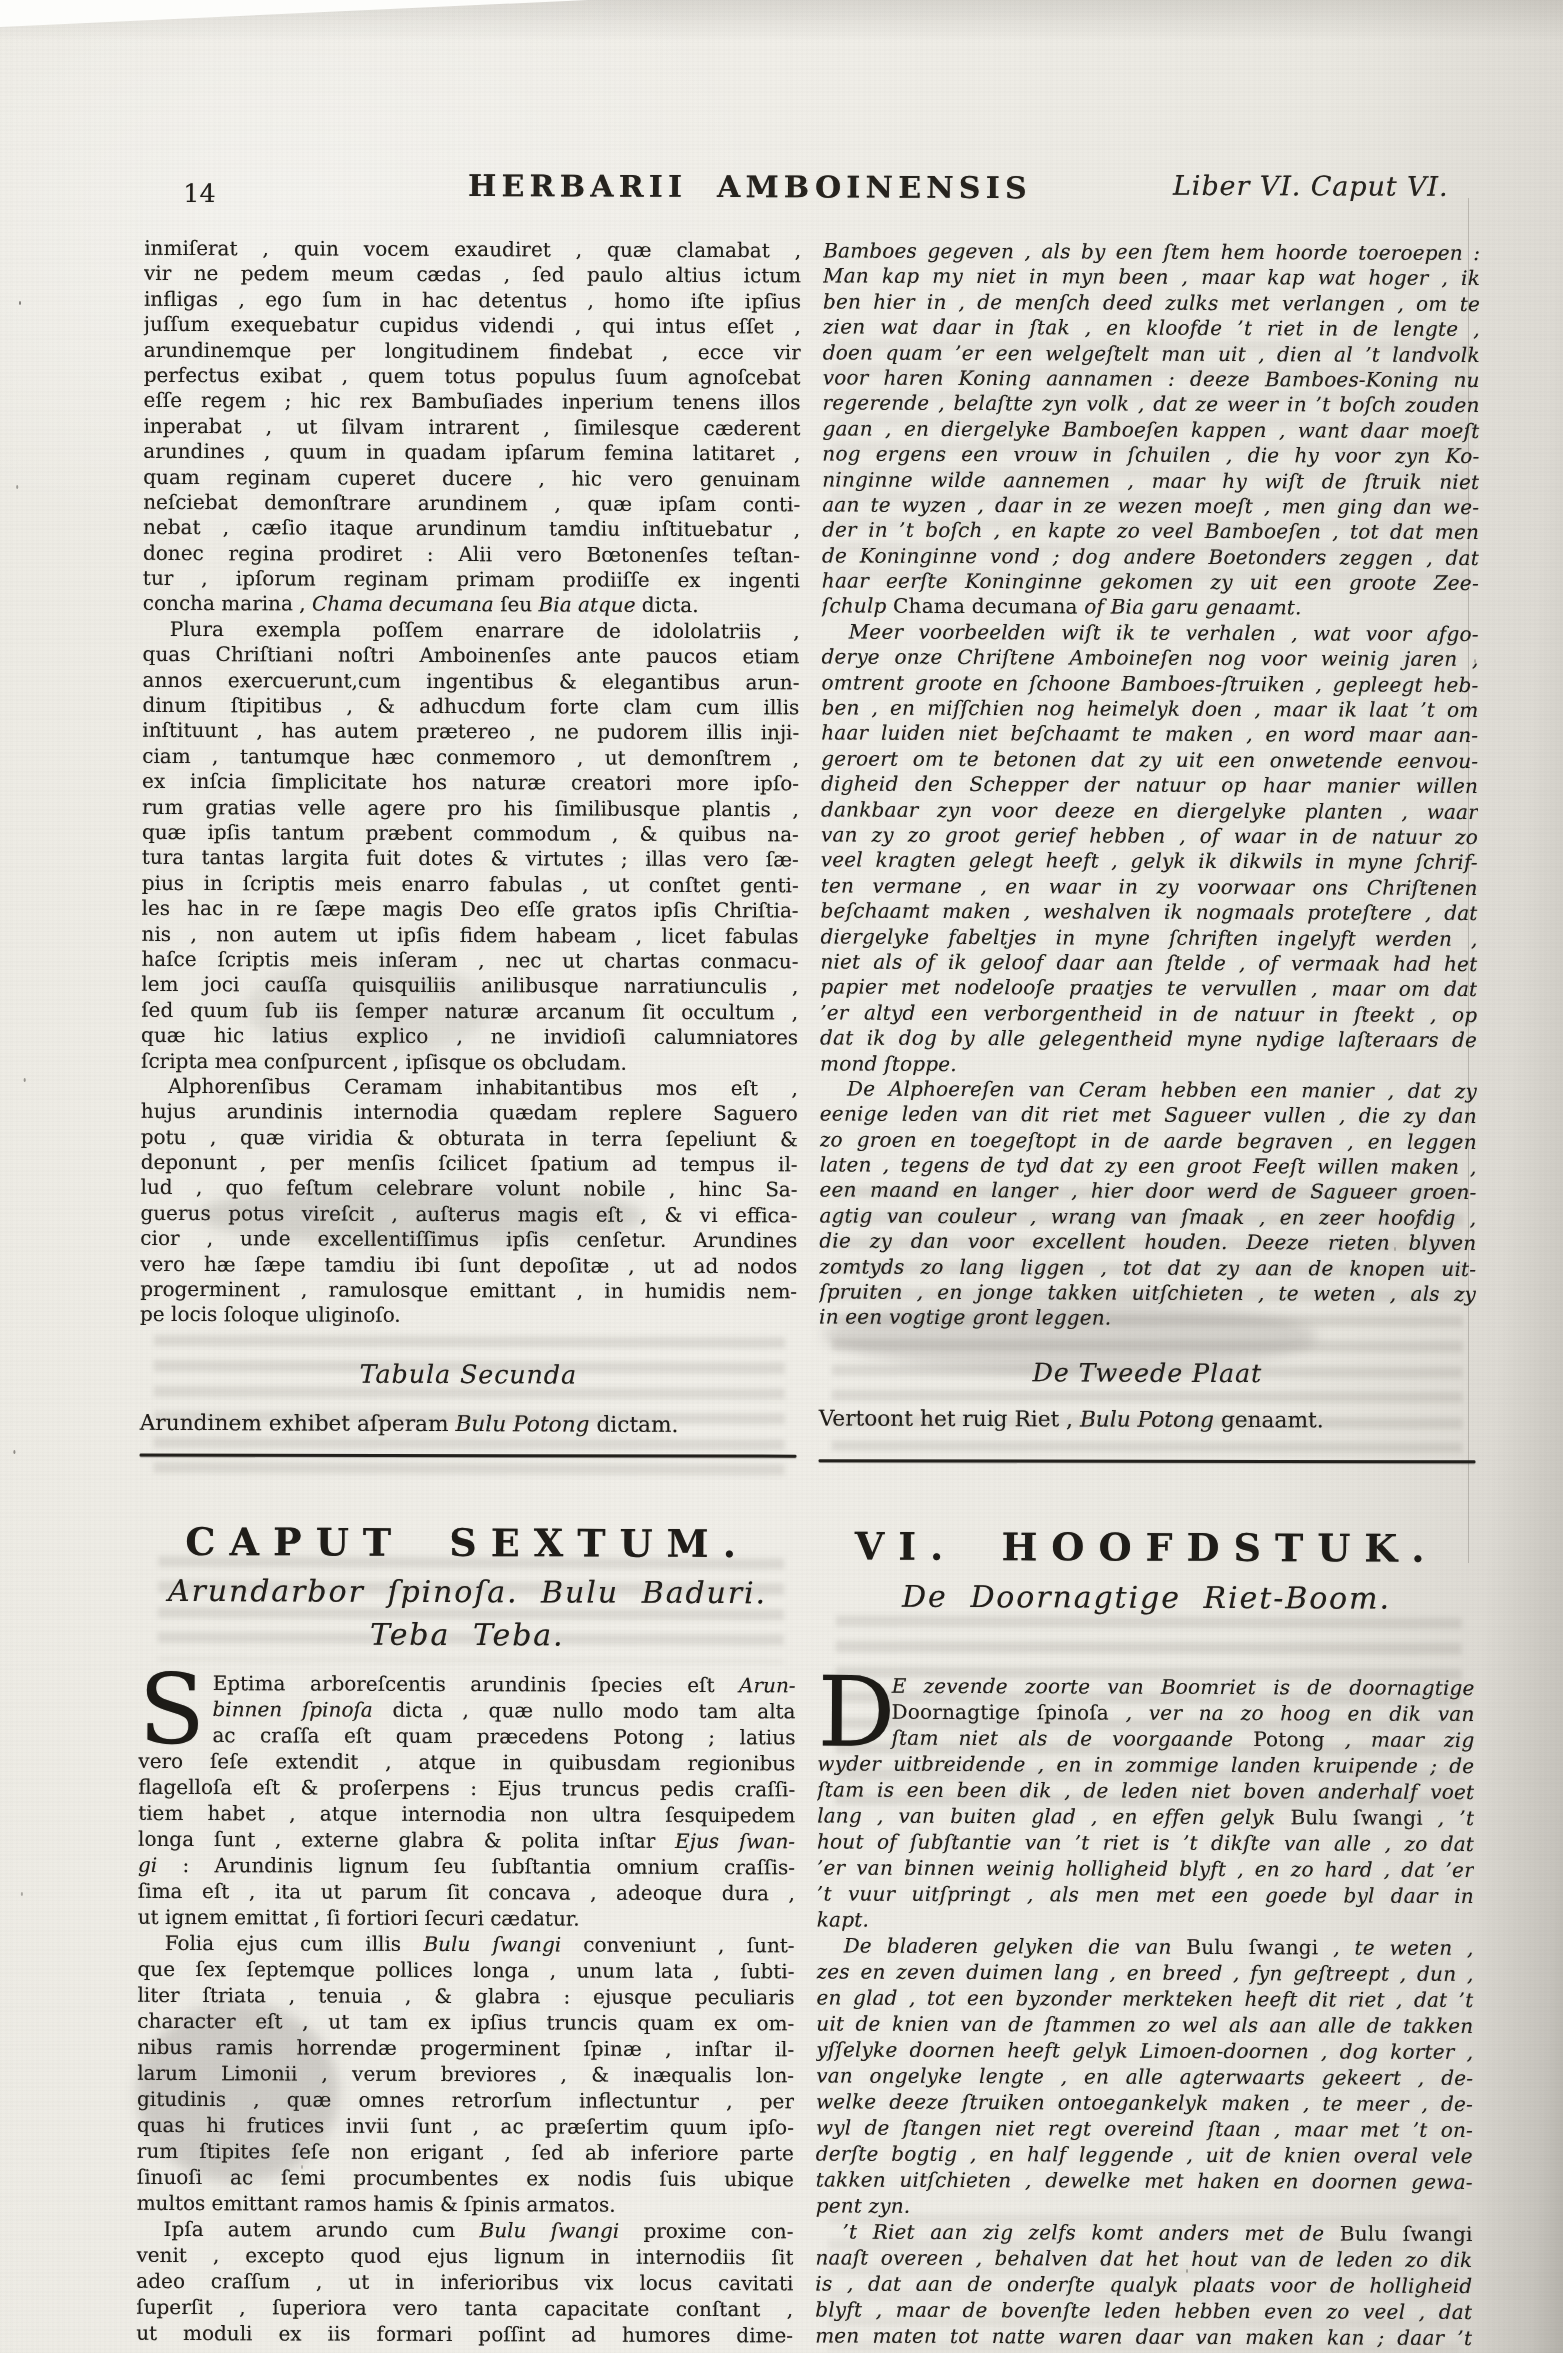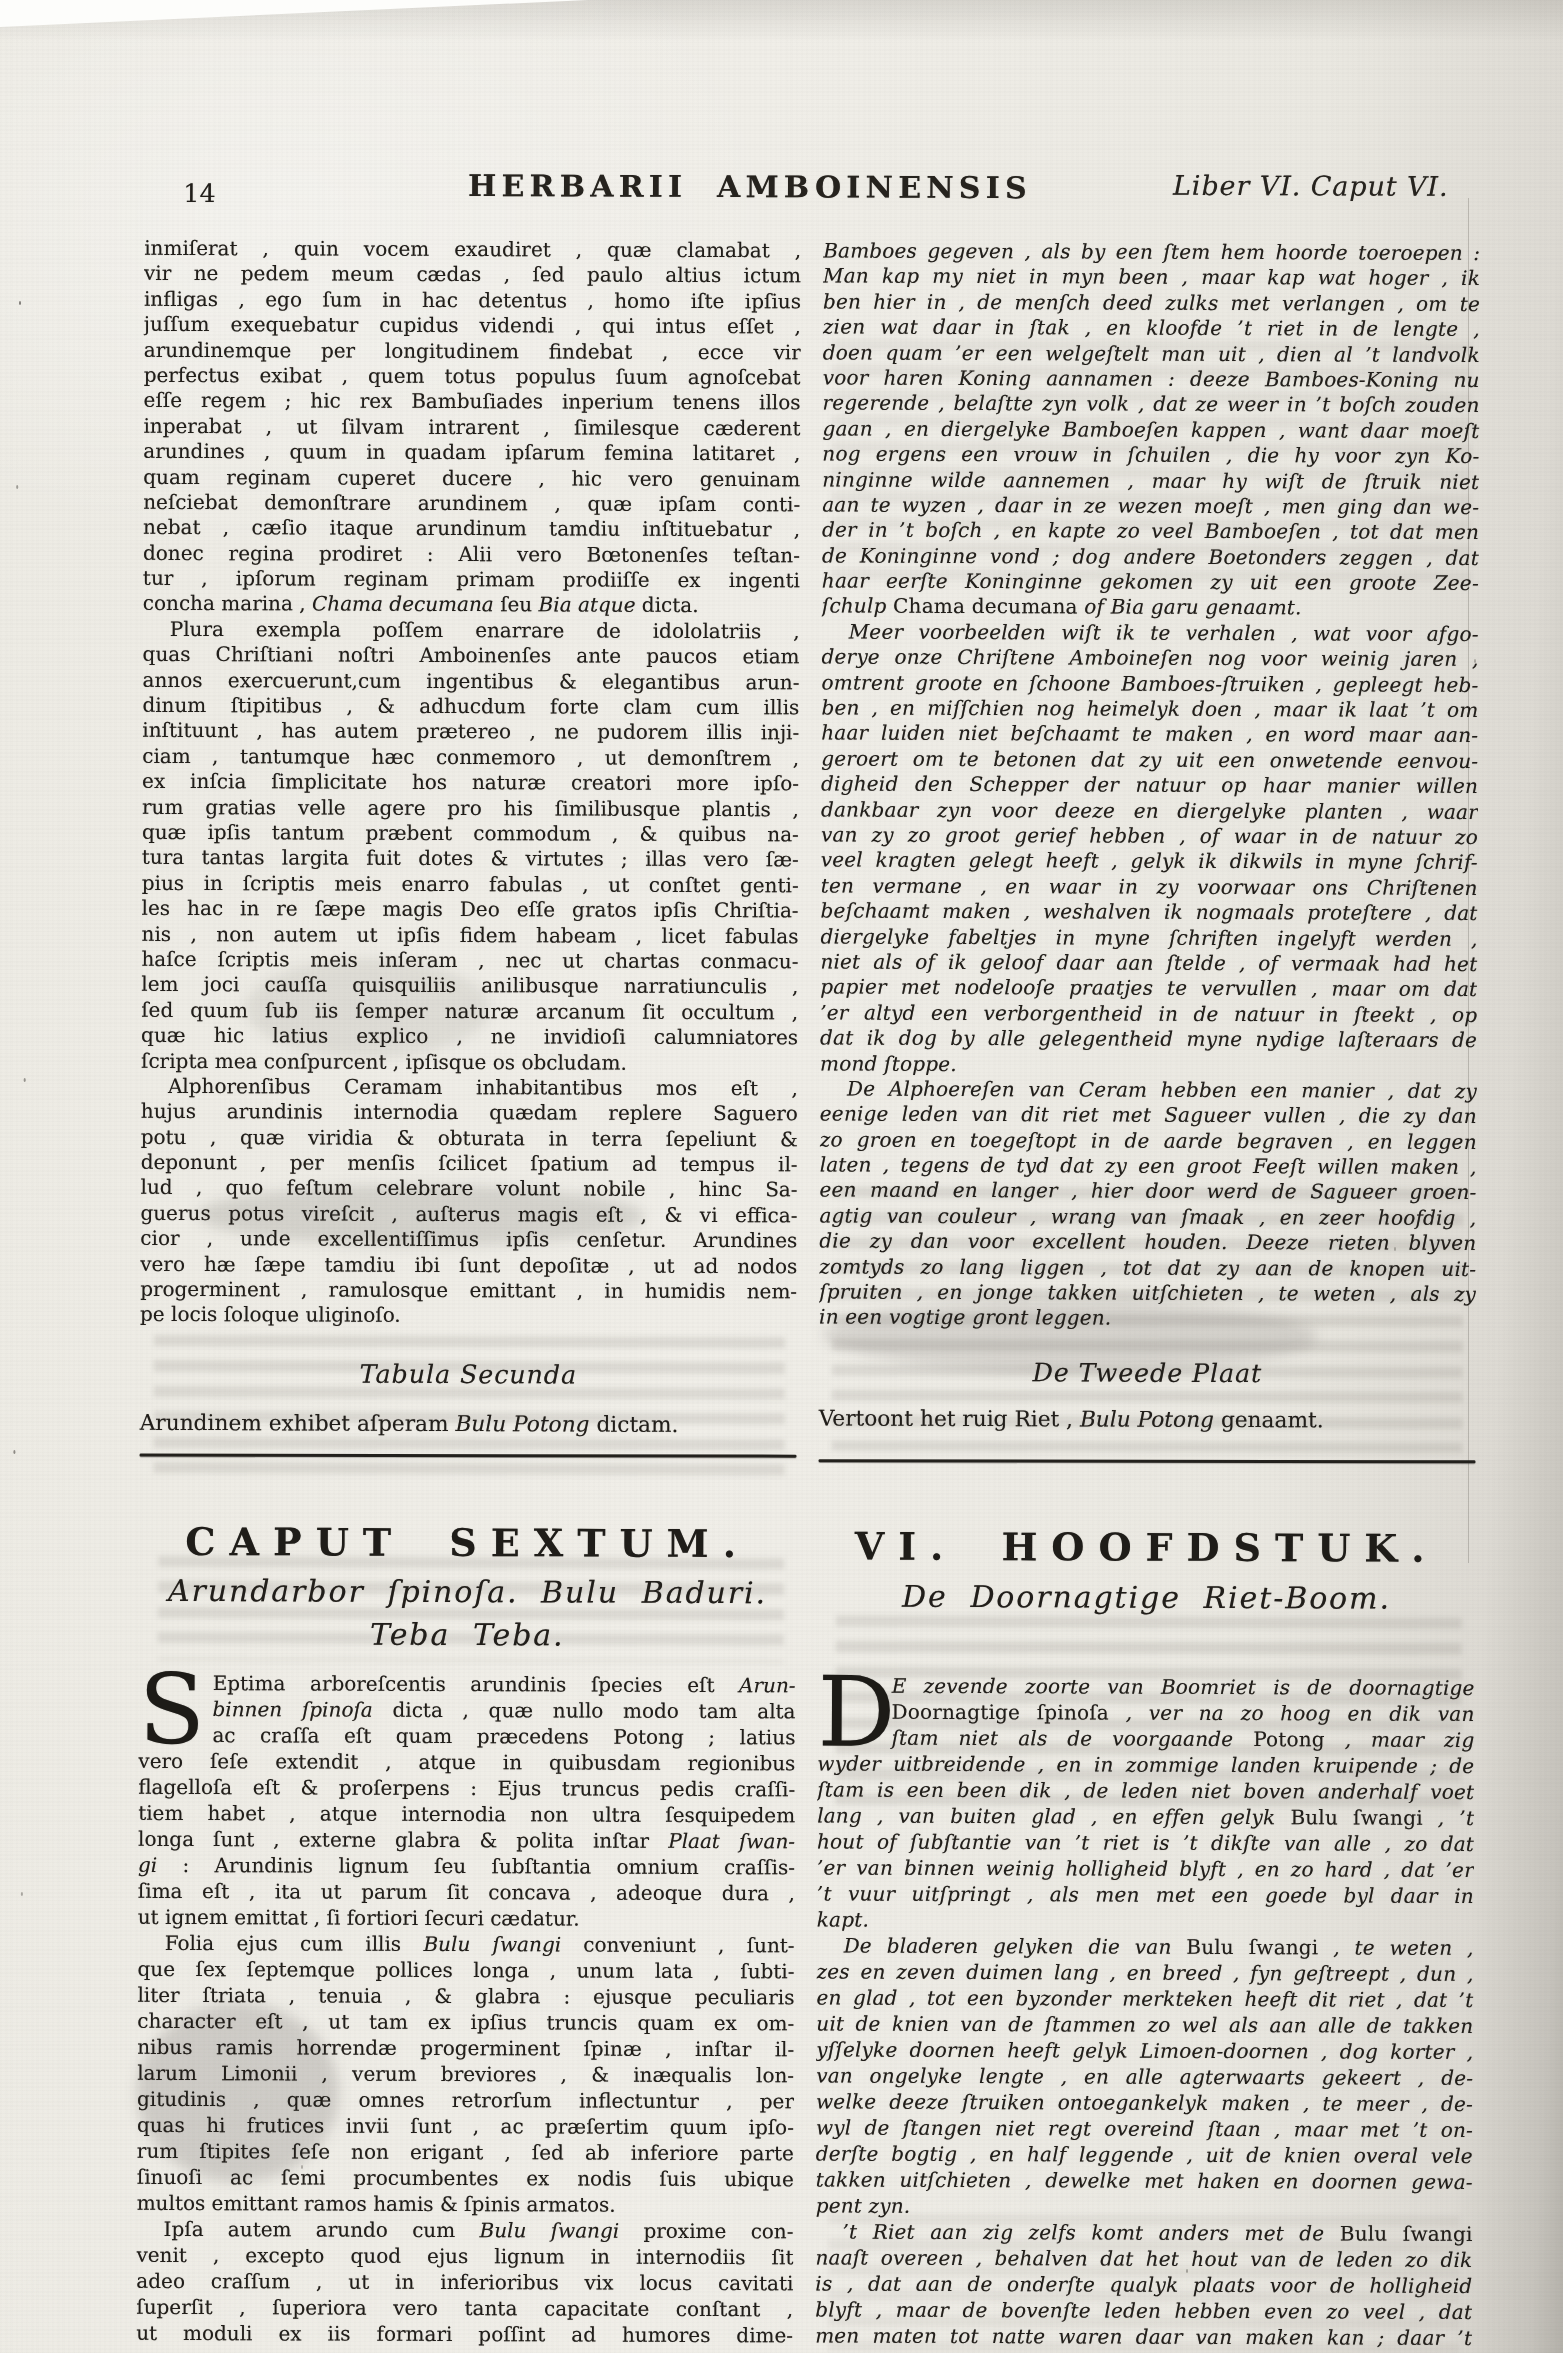--- a/index.html
+++ b/index.html
@@ -175,21 +175,21 @@
     <div class="sect subhead" style="top:1618px;">Teba Teba.</div>
     <div class="sect lh56" style="top:1672px;">
         <div class="para roman has-cap">
           <span class="dropcap">S</span>
           <div class="line capline">Eptima arboreſcentis arundinis ſpecies eſt <span class="alt">Arun-</span></div>
           <div class="line capline"><span class="alt">binnen ſpinoſa</span> dicta , quæ nullo modo tam alta</div>
           <div class="line capline">ac craſſa eſt quam præcedens Potong ; latius</div>
           <div class="line">vero ſeſe extendit , atque in quibusdam regionibus</div>
           <div class="line">flagelloſa eſt &amp; proſerpens :  Ejus truncus pedis craſſi-</div>
           <div class="line">tiem habet , atque internodia non ultra ſesquipedem</div>
-          <div class="line">longa ſunt , externe glabra &amp; polita inſtar <span class="alt">Plaat ſwan-</span></div>
+          <div class="line">longa ſunt , externe glabra &amp; polita inſtar <span class="alt">Ejus ſwan-</span></div>
           <div class="line"><span class="alt">gi</span> :  Arundinis lignum ſeu ſubſtantia omnium craſſis-</div>
           <div class="line">ſima eſt , ita ut parum ſit concava , adeoque dura ,</div>
           <div class="line last">ut ignem emittat , ſi fortiori ſecuri cædatur.</div>
         </div>
         <div class="para roman">
           <div class="line ind">Folia ejus cum illis <span class="alt">Bulu ſwangi</span> conveniunt , ſunt-</div>
           <div class="line">que ſex ſeptemque pollices longa , unum lata , ſubti-</div>
           <div class="line">liter ſtriata , tenuia , &amp; glabra :  ejusque peculiaris</div>
           <div class="line">character eſt , ut tam ex ipſius truncis quam ex om-</div>
           <div class="line">nibus ramis horrendæ progerminent ſpinæ , inſtar il-</div>

